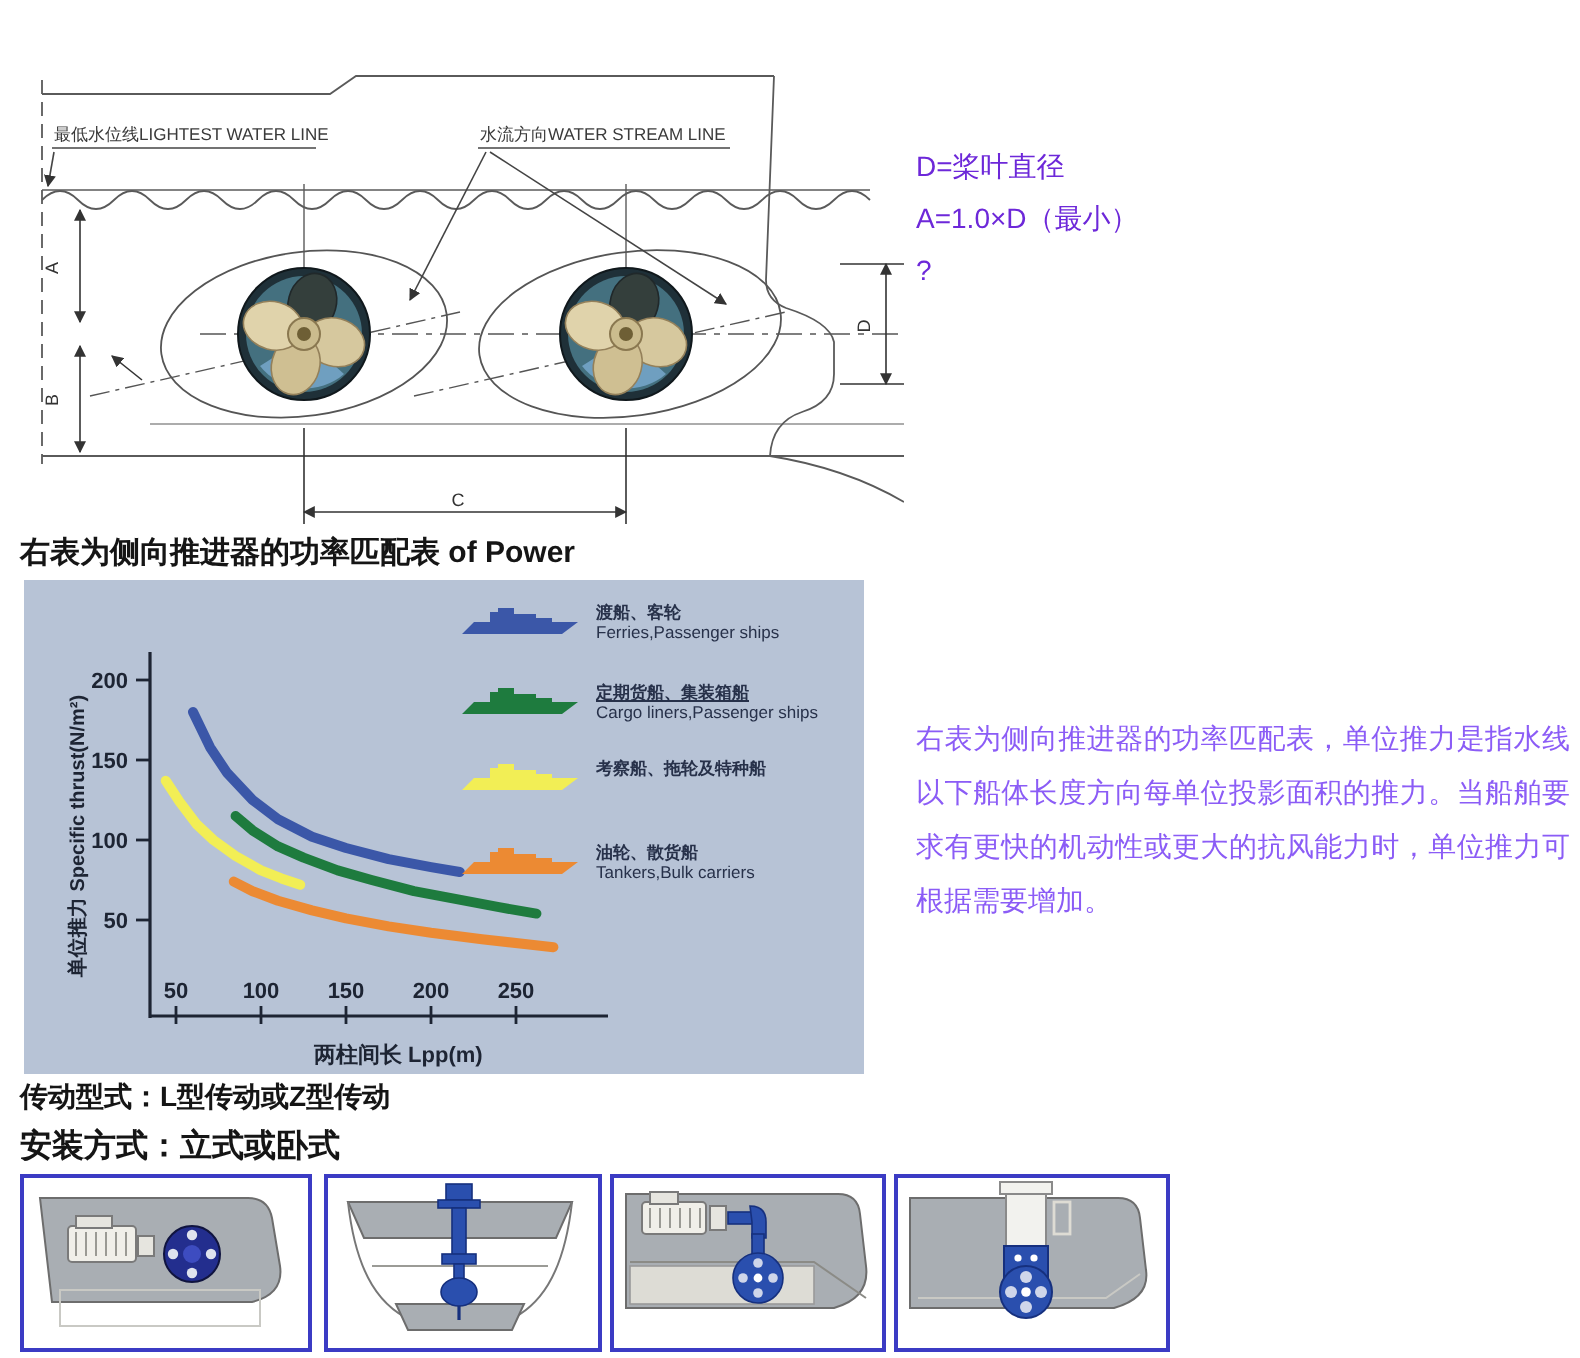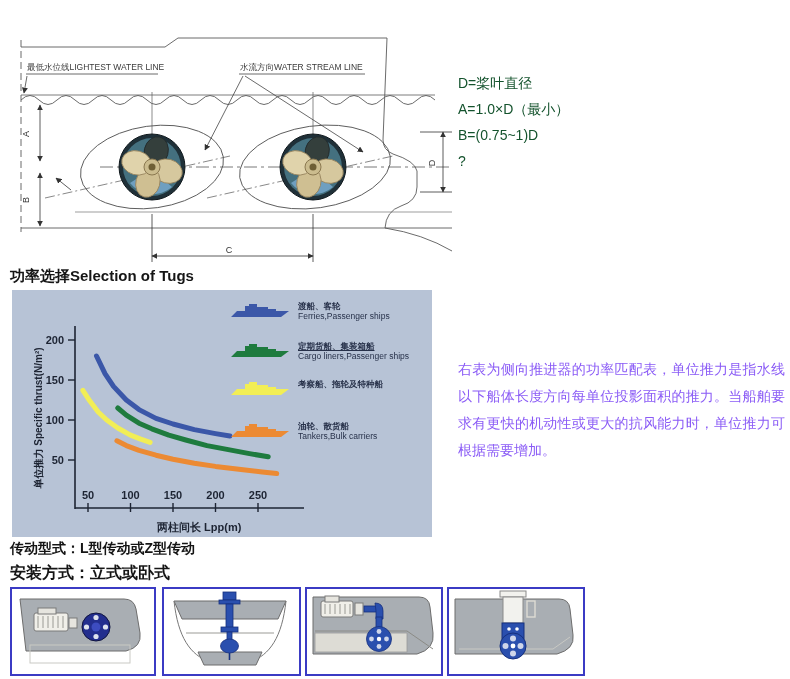--- a/index.html
+++ b/index.html
@@ -1,20 +1,20 @@
 <!DOCTYPE html>
 <html><head>
 <meta charset="utf-8">
 <style>
   html,body{margin:0;padding:0;background:#fff;}
   .page{position:relative;width:790px;height:679px;background:#fff;overflow:hidden;
         font-family:"Liberation Sans","DejaVu Sans",sans-serif;color:#111;}
   .h-title{position:absolute;left:10px;top:6px;font-size:15px;font-weight:bold;color:#151515;}
   .diagram-box{position:absolute;left:15px;top:30px;width:437px;height:232px;}
-  .dim-notes{position:absolute;left:458px;top:70px;width:327px;font-size:14px;line-height:26px;color:#14532d;}
+  .dim-notes{position:absolute;left:458px;top:70px;width:327px;font-size:14px;line-height:26px;color:#6d28d9;}
   .dim-notes div{white-space:normal;}
   .h-power{position:absolute;left:10px;top:267px;font-size:15px;font-weight:bold;color:#151515;}
   .chart-box{position:absolute;left:12px;top:290px;width:420px;height:247px;}
   .power-note{position:absolute;left:458px;top:356px;width:327px;font-size:14px;line-height:27px;
               text-align:justify;color:#8b5cf6;}
   .h-drive{position:absolute;left:10px;top:540px;font-size:14px;font-weight:bold;color:#151515;}
   .h-mount{position:absolute;left:10px;top:563px;font-size:16px;font-weight:bold;color:#151515;}
   .img-card{position:absolute;top:587px;height:85px;border:2px solid #3b3bc4;background:#fff;}
   .img-card svg{display:block;}
   #card1{left:10px;width:142px;}
@@ -108,25 +108,24 @@
         <text class="dim-letter" transform="rotate(-90 14 170)" x="14" y="170" text-anchor="middle">B</text>
         <text class="dim-letter" x="214" y="223" text-anchor="middle">C</text>
         <text class="dim-letter" transform="rotate(-90 420 133)" x="420" y="133" text-anchor="middle">D</text>
       </g>
     </svg>
   </div>
 
   <div class="dim-notes">
     <div>D=桨叶直径</div>
     <div>A=1.0×D（最小）</div>
-    <div>B=(0.75~1)D</div>
     <div>?</div>
   </div>
 
-  <div class="h-power">功率选择Selection of Tugs</div>
+  <div class="h-power">右表为侧向推进器的功率匹配表 of Power</div>
 
   <div class="chart-box">
     <svg id="power-plot" width="420" height="247" viewBox="0 0 420 247">
       <defs>
         <path id="ship-shape" d="M1,17 L7,11 H59 L51,17 Z M15,11 V6 H19 V4 H27 V7 H38 V9 H46 V11 Z"></path>
       </defs>
       <rect x="0" y="0" width="420" height="247" fill="#b7c3d6"></rect>
       <g stroke="#1d2433" stroke-width="1.6">
         <line x1="63" y1="36" x2="63" y2="219"></line>
         <line x1="63" y1="218" x2="292" y2="218"></line>

